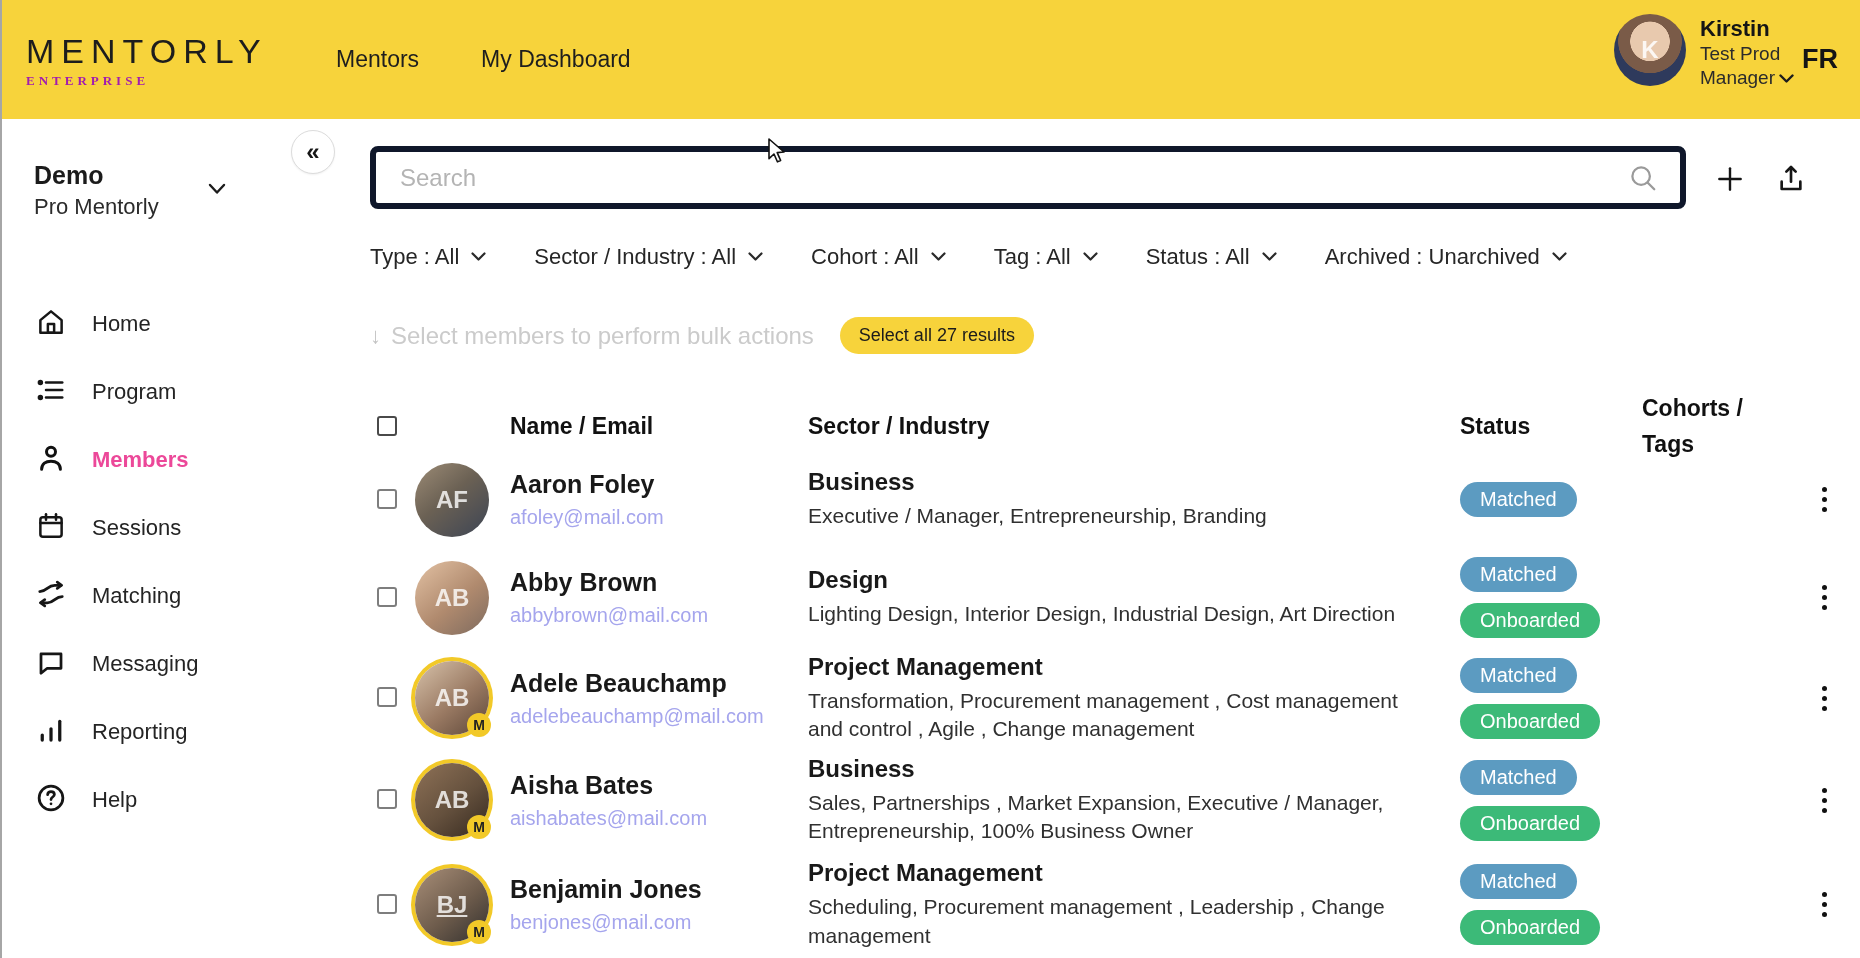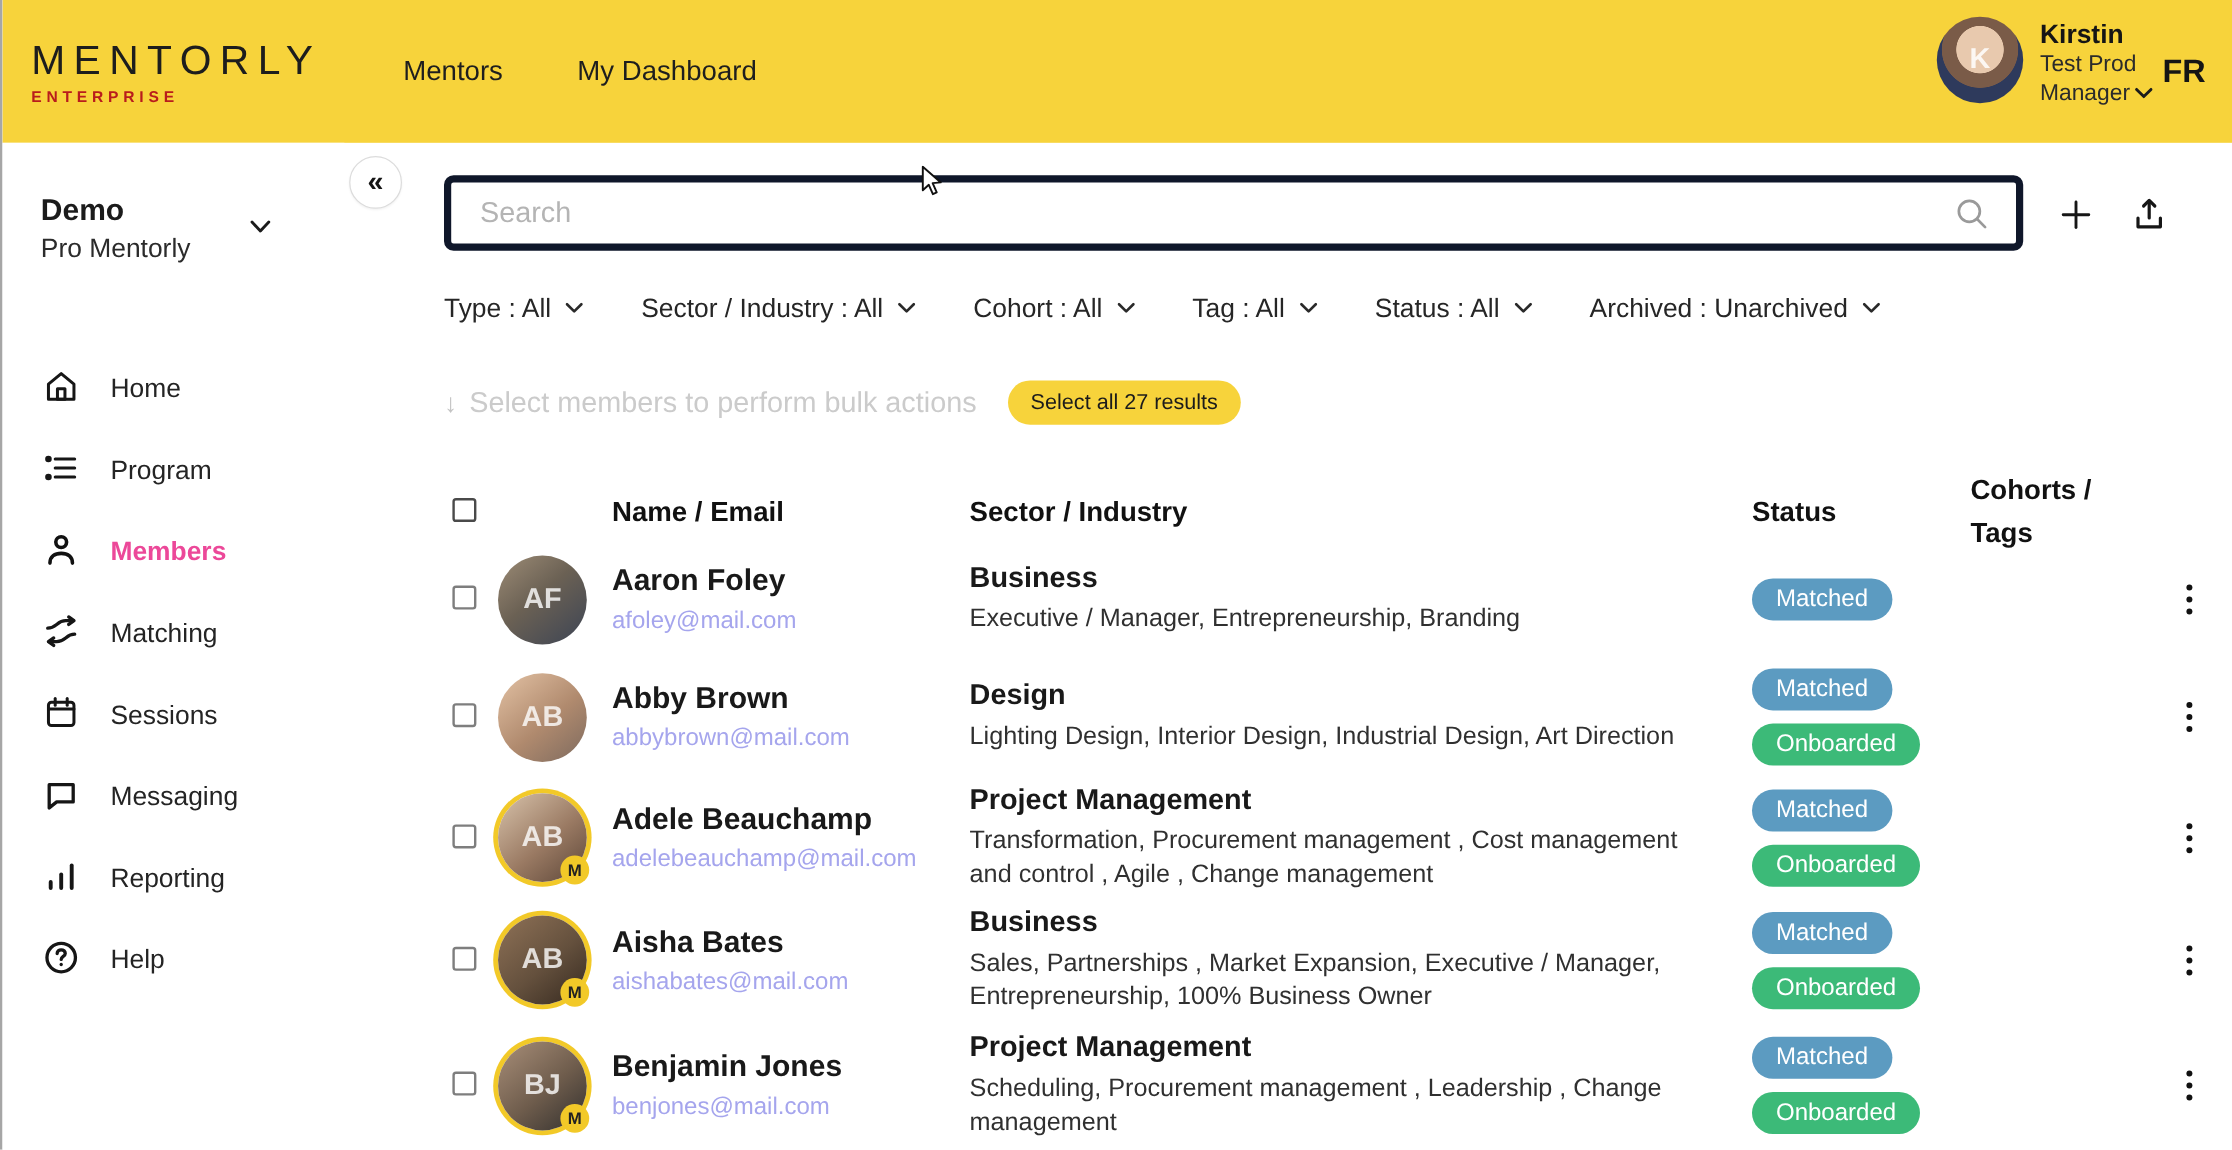--- a/index.html
+++ b/index.html
@@ -8,21 +8,21 @@
     font-family:"Liberation Sans", sans-serif;
     background:#ffffff; color:#232323; overflow:hidden;
     border-left:2px solid #a6a6a6;
   }
   .stage { position:relative; width:1860px; height:958px; overflow:hidden; }
 
   
   .topbar { position:absolute; left:0; top:0; width:1860px; height:119px; background:#F7D33B; }
   .brand { position:absolute; left:24px; top:32px; cursor:pointer; }
   .brand-name { font-size:34px; letter-spacing:7px; font-weight:400; color:#1d1d1d; font-stretch:semi-condensed; }
-  .brand-sub { font-size:13px; letter-spacing:4px; font-weight:700; color:#b91c1c; margin-top:2px; }
+  .brand-sub { font-size:13px; letter-spacing:4px; font-weight:700; color:#a21caf; margin-top:2px;font-family:Liberation Serif, serif; }
   .topnav { position:absolute; left:314px; top:0; height:119px; display:flex; align-items:center; gap:42px; }
   .topnav a { font-size:23px; color:#1e1e1e; text-decoration:none; cursor:pointer;margin-left:20px; }
   .userbox { position:absolute; left:1612px; top:14px; display:flex; gap:14px; }
   .user-avatar { width:72px; height:72px; border-radius:50%;
      background:radial-gradient(circle at 50% 38%, #e8c9ae 0 34%, #7a5b48 35% 55%, #2e3a5c 56% 100%);
      display:flex; align-items:center; justify-content:center;
      color:rgba(255,255,255,.85); font-size:24px; font-weight:700; cursor:pointer; }
   .user-meta { padding-top:2px; }
   .user-name { font-size:22px; font-weight:800; color:#151515; }
   .user-org { font-size:19px; color:#2b2b2b; line-height:1.25; }
@@ -85,21 +85,21 @@
   .avatar { width:74px; height:74px; border-radius:50%; display:flex; align-items:center; justify-content:center;
      color:rgba(255,255,255,.8); font-size:24px; font-weight:700; cursor:pointer; }
   .avatar-wrap.ringed .avatar { box-shadow:0 0 0 4px #F2C928; }
   .m-badge { position:absolute; right:-2px; bottom:-2px; width:24px; height:24px; border-radius:50%;
      background:#F2C928; color:#222; font-size:14px; font-weight:700;
      display:flex; align-items:center; justify-content:center; }
   .av1 { background:linear-gradient(140deg,#9d8c76 0%,#6b6154 45%,#3c4454 100%); }
   .av2 { background:linear-gradient(140deg,#e3c2a4 0%,#b08a6e 55%,#7d6a5e 100%); }
   .av3 { background:linear-gradient(140deg,#d8c3ab 0%,#9a7a63 55%,#5c4638 100%); }
   .av4 { background:linear-gradient(140deg,#8f7257 0%,#64503d 55%,#35291f 100%); }
-  .av5 { background:linear-gradient(140deg,#a98f79 0%,#6e5c4c 55%,#32302e 100%); }
+  .av5 { background:linear-gradient(140deg,#a98f79 0%,#6e5c4c 55%,#32302e 100%);text-decoration:underline; }
 
   .cell-name .nm { font-size:25px; font-weight:800; color:#191919; cursor:pointer; }
   .cell-name .em { font-size:20px; color:#A5A5ED; margin-top:7px; cursor:pointer; }
   .cell-sector .sec { font-size:24px; font-weight:800; color:#191919; }
   .cell-sector .det { font-size:21px; color:#303030; margin-top:6px; line-height:1.35; max-width:620px; }
 
   .cell-status { display:flex; flex-direction:column; gap:11px; align-items:flex-start; }
   .badge { color:#fff; font-size:20px; padding:6px 20px; border-radius:999px; white-space:nowrap; }
   .badge.matched { background:#5C9BC1; }
   .badge.onboarded { background:#3CBA78; }
@@ -169,36 +169,36 @@
         <span class="label">Program</span>
       </div>
       <div class="nav-item active">
         <span><svg width="30" height="30" viewBox="0 0 24 24" fill="none" stroke="#111" stroke-width="2.4" stroke-linecap="round">
               <circle cx="12" cy="7" r="3.6"></circle>
               <path d="M4.5 21 C4.5 16.5 7.8 14.5 12 14.5 C16.2 14.5 19.5 16.5 19.5 21"></path>
             </svg></span>
         <span class="label">Members</span>
       </div>
       <div class="nav-item">
+        <span><svg width="30" height="30" viewBox="0 0 24 24" fill="none" stroke="#161616" stroke-width="2" stroke-linecap="round">
+              <rect x="3.5" y="5" width="17" height="15.5" rx="2"></rect>
+              <line x1="8" y1="2.5" x2="8" y2="7"></line>
+              <line x1="16" y1="2.5" x2="16" y2="7"></line>
+              <line x1="3.5" y1="9.5" x2="20.5" y2="9.5"></line>
+            </svg></span>
+        <span class="label">Sessions</span>
+      </div>
+      <div class="nav-item">
         <span><svg width="30" height="30" viewBox="0 0 24 24" fill="none" stroke="#161616" stroke-width="2.2" stroke-linecap="round" stroke-linejoin="round">
               <path d="M3 10 C9 10 9 5 15 5 H20"></path>
               <path d="M17 2.5 L20.5 5 L17 7.5"></path>
               <path d="M21 14 C15 14 15 19 9 19 H4"></path>
               <path d="M7 16.5 L3.5 19 L7 21.5"></path>
             </svg></span>
         <span class="label">Matching</span>
-      </div>
-      <div class="nav-item">
-        <span><svg width="30" height="30" viewBox="0 0 24 24" fill="none" stroke="#161616" stroke-width="2" stroke-linecap="round">
-              <rect x="3.5" y="5" width="17" height="15.5" rx="2"></rect>
-              <line x1="8" y1="2.5" x2="8" y2="7"></line>
-              <line x1="16" y1="2.5" x2="16" y2="7"></line>
-              <line x1="3.5" y1="9.5" x2="20.5" y2="9.5"></line>
-            </svg></span>
-        <span class="label">Sessions</span>
       </div>
       <div class="nav-item">
         <span><svg width="30" height="30" viewBox="0 0 24 24" fill="none" stroke="#161616" stroke-width="2.2" stroke-linejoin="round">
               <path d="M4 5.5 H20 V17 H9 L4 21 Z" rx="2"></path>
             </svg></span>
         <span class="label">Messaging</span>
       </div>
       <div class="nav-item">
         <span><svg width="30" height="30" viewBox="0 0 24 24" fill="none" stroke="#161616" stroke-width="2.6" stroke-linecap="round">
               <line x1="5" y1="20" x2="5" y2="16"></line>

